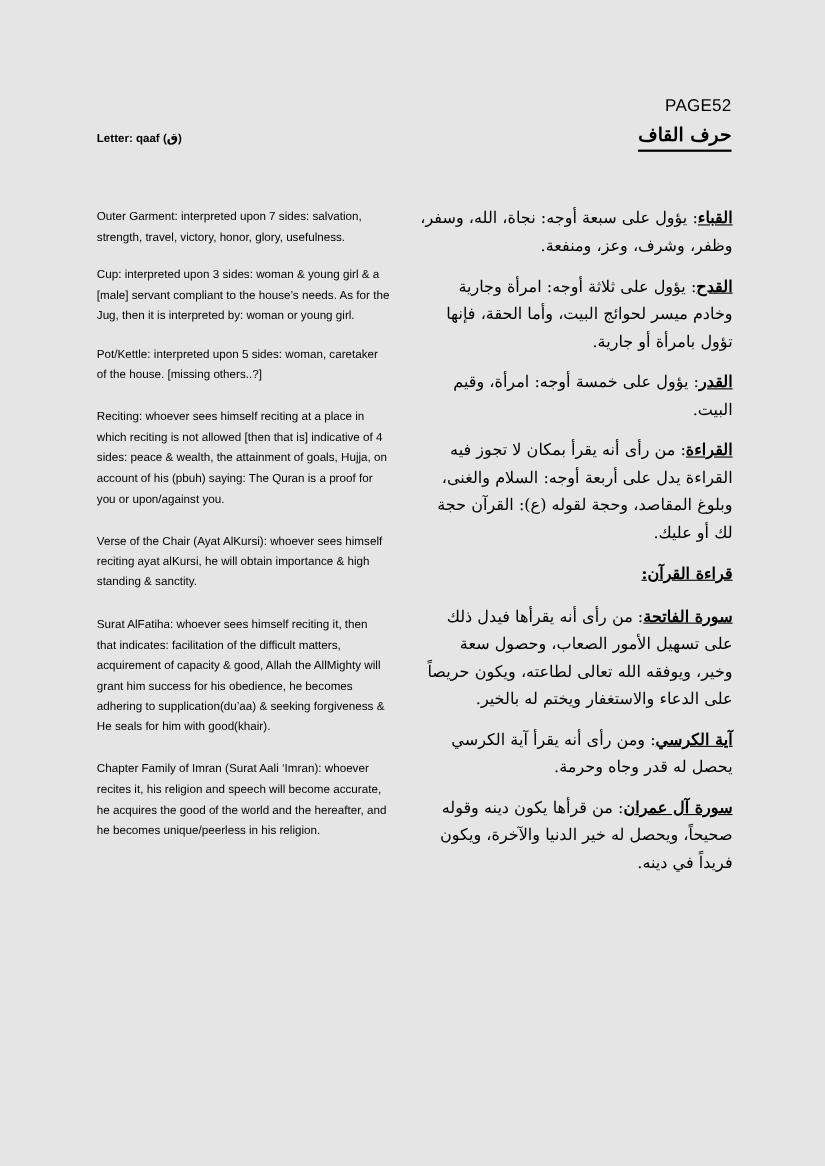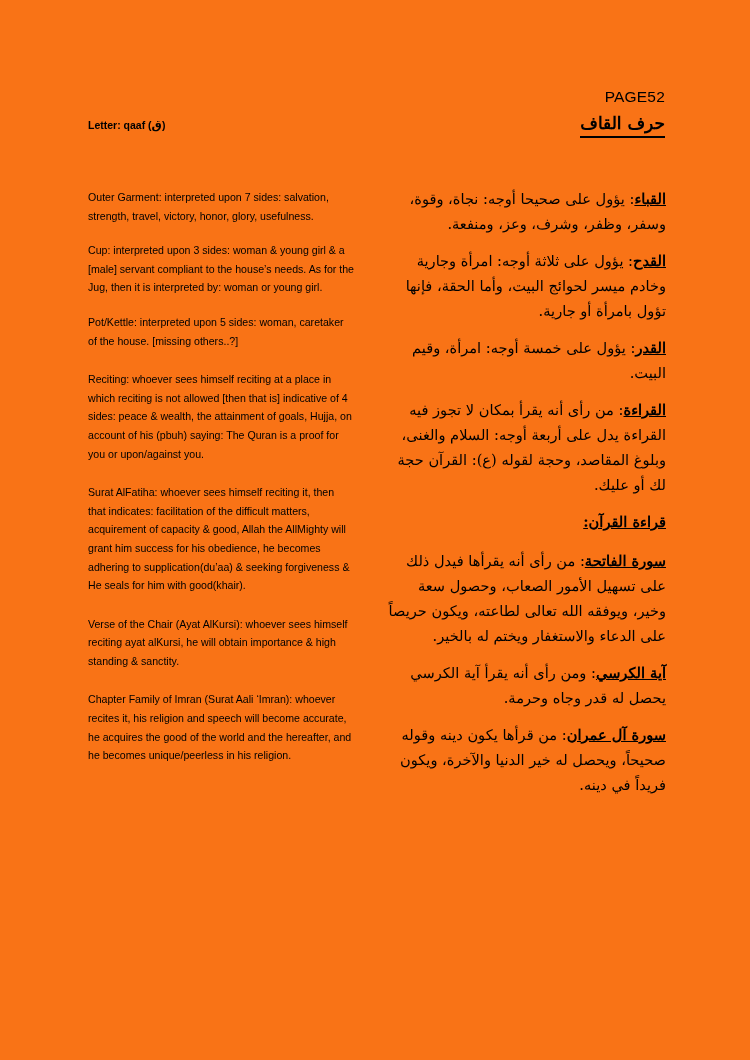--- a/index.html
+++ b/index.html
@@ -13,21 +13,21 @@
     height: 1060px;
     position: relative;
     font-family: "Liberation Sans", sans-serif;
     color: #000000;
     overflow: hidden;
   }
 
   .page {
     position: absolute;
     inset: 0;
-    background: #f97316;
+    background: #e5e5e5;
   }
 
   
   .page-number {
     position: absolute;
     top: 88px;
     left: 0;
     width: 665px;
     text-align: right;
     font-size: 15.5px;
@@ -140,31 +140,31 @@
 
     <p class="p-en"><span class="lead">Outer Garment</span><span>: interpreted upon 7 sides: salvation, strength, travel, victory, honor, glory, usefulness.</span></p>
 
     <p class="p-en"><span class="lead">Cup</span><span>: interpreted upon 3 sides: woman &amp; young girl &amp; a [male] servant compliant to the house’s needs. As for the </span><span class="lead">Jug</span><span>, then it is interpreted by: woman or young girl.</span></p>
 
     <p class="p-en gap-md"><span class="lead">Pot/Kettle:</span><span> interpreted upon 5 sides: woman, caretaker of the house. [missing others..?]</span></p>
 
     <p class="p-en gap-md"><span class="lead">Reciting</span><span>: whoever sees himself reciting at a place in which reciting is not allowed [then that is] indicative of 4 sides: peace &amp; wealth, the attainment of goals, Hujja, on account of his (pbuh) saying: The Quran is a proof for you or upon/against you.</span></p>
 
 
+    <p class="p-en gap-md"><span class="lead">Verse of the Chair (Ayat AlKursi)</span><span>: whoever sees himself reciting ayat alKursi, he will obtain importance &amp; high standing &amp; sanctity.</span></p>
+
     <p class="p-en gap-md"><span class="lead">Surat AlFatiha</span><span>: whoever sees himself reciting it, then that indicates: facilitation of the difficult matters, acquirement of capacity &amp; good, Allah the AllMighty will grant him success for his obedience, he becomes adhering to supplication(du’aa) &amp; seeking forgiveness &amp; He seals for him with good(khair).</span></p>
-
-    <p class="p-en gap-md"><span class="lead">Verse of the Chair (Ayat AlKursi)</span><span>: whoever sees himself reciting ayat alKursi, he will obtain importance &amp; high standing &amp; sanctity.</span></p>
 
     <p class="p-en"><span class="lead">Chapter Family of Imran (Surat Aali ‘Imran):</span><span> whoever recites it, his religion and speech will become accurate, he acquires the good of the world and the hereafter, and he becomes unique/peerless in his religion.</span></p>
 
   </div>
 
   <div class="col-ar">
 
-    <p class="p-ar gap-sm"><span class="ar-lead">القباء</span><span>: يؤول على صحيحا أوجه: نجاة، وقوة، وسفر، وظفر، وشرف، وعز، ومنفعة.</span></p>
+    <p class="p-ar gap-sm"><span class="ar-lead">القباء</span><span>: يؤول على سبعة أوجه: نجاة، الله، وسفر، وظفر، وشرف، وعز، ومنفعة.</span></p>
 
     <p class="p-ar gap-sm"><span class="ar-lead">القدح</span><span>: يؤول على ثلاثة أوجه: امرأة وجارية وخادم ميسر لحوائج البيت، وأما الحقة، فإنها تؤول بامرأة أو جارية.</span></p>
 
     <p class="p-ar gap-sm"><span class="ar-lead">القدر</span><span>: يؤول على خمسة أوجه: امرأة، وقيم البيت.</span></p>
 
     <p class="p-ar gap-sm"><span class="ar-lead">القراءة</span><span>: من رأى أنه يقرأ بمكان لا تجوز فيه القراءة يدل على أربعة أوجه: السلام والغنى، وبلوغ المقاصد، وحجة لقوله (ع): القرآن حجة لك أو عليك.</span></p>
 
     <p class="heading-ar">قراءة القرآن:</p>
 
     <p class="p-ar gap-sm"><span class="ar-lead">سورة الفاتحة</span><span>: من رأى أنه يقرأها فيدل ذلك على تسهيل الأمور الصعاب، وحصول سعة وخير، ويوفقه الله تعالى لطاعته، ويكون حريصاً على الدعاء والاستغفار ويختم له بالخير.</span></p>

